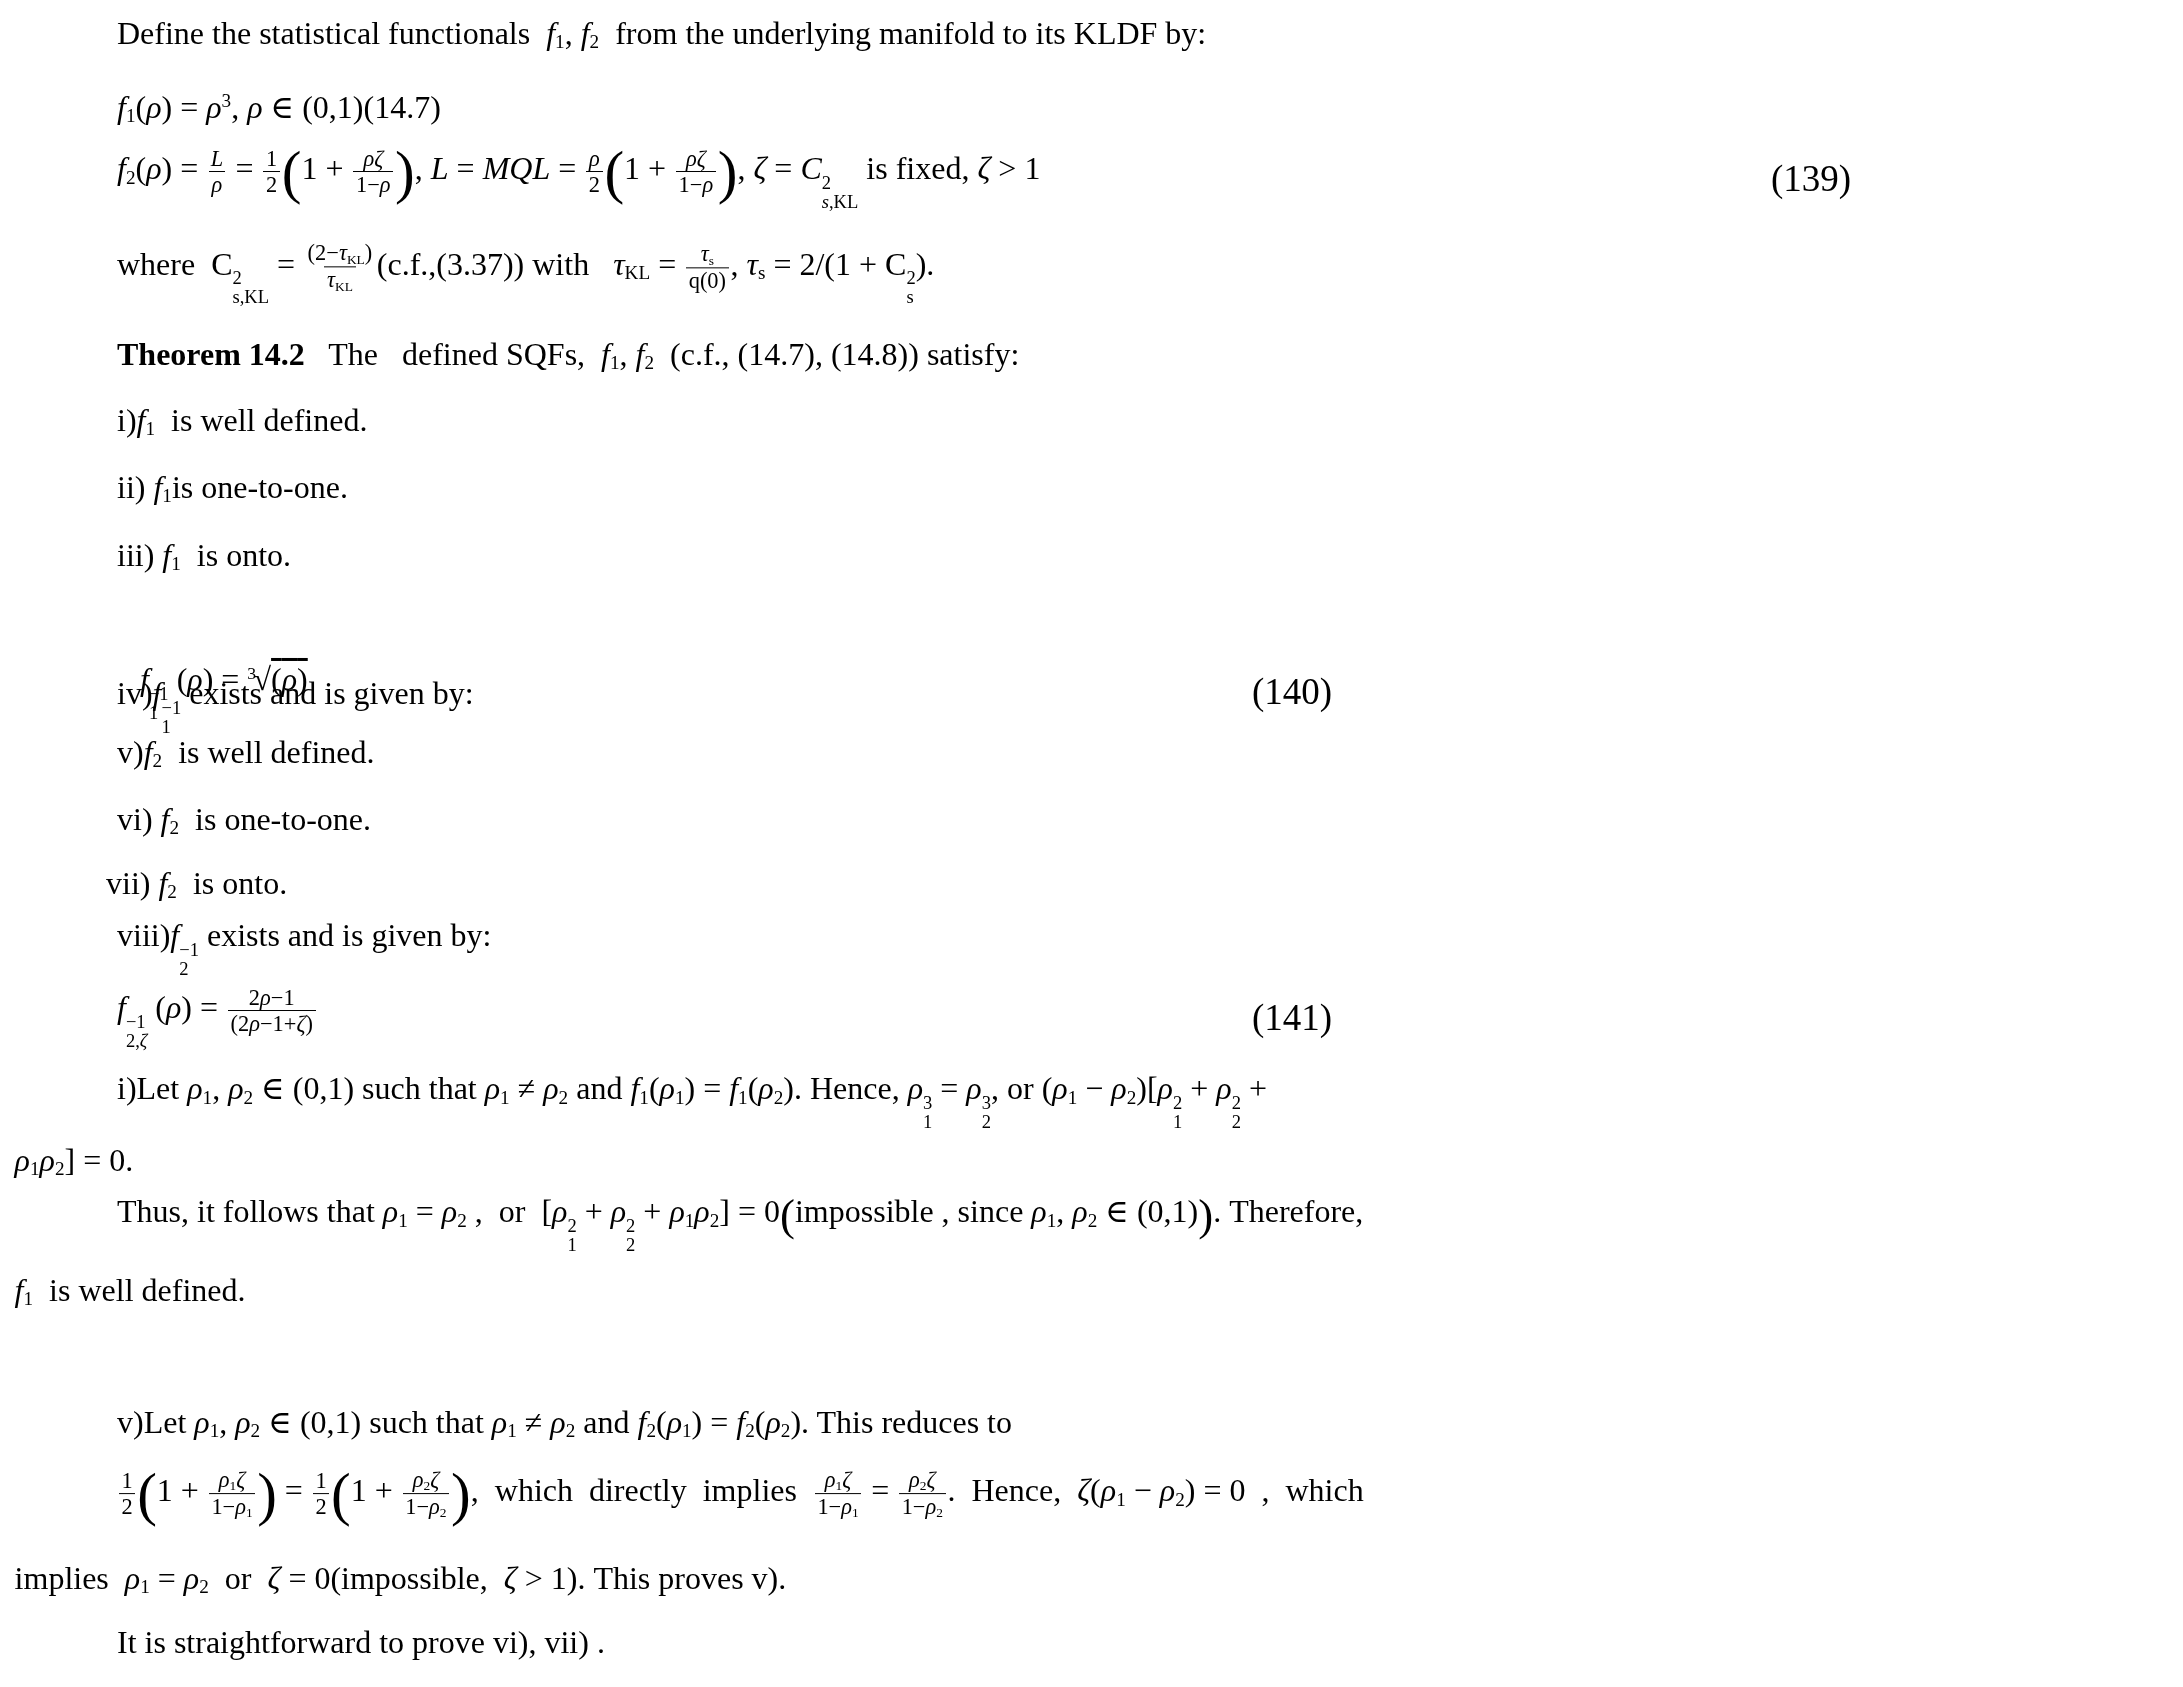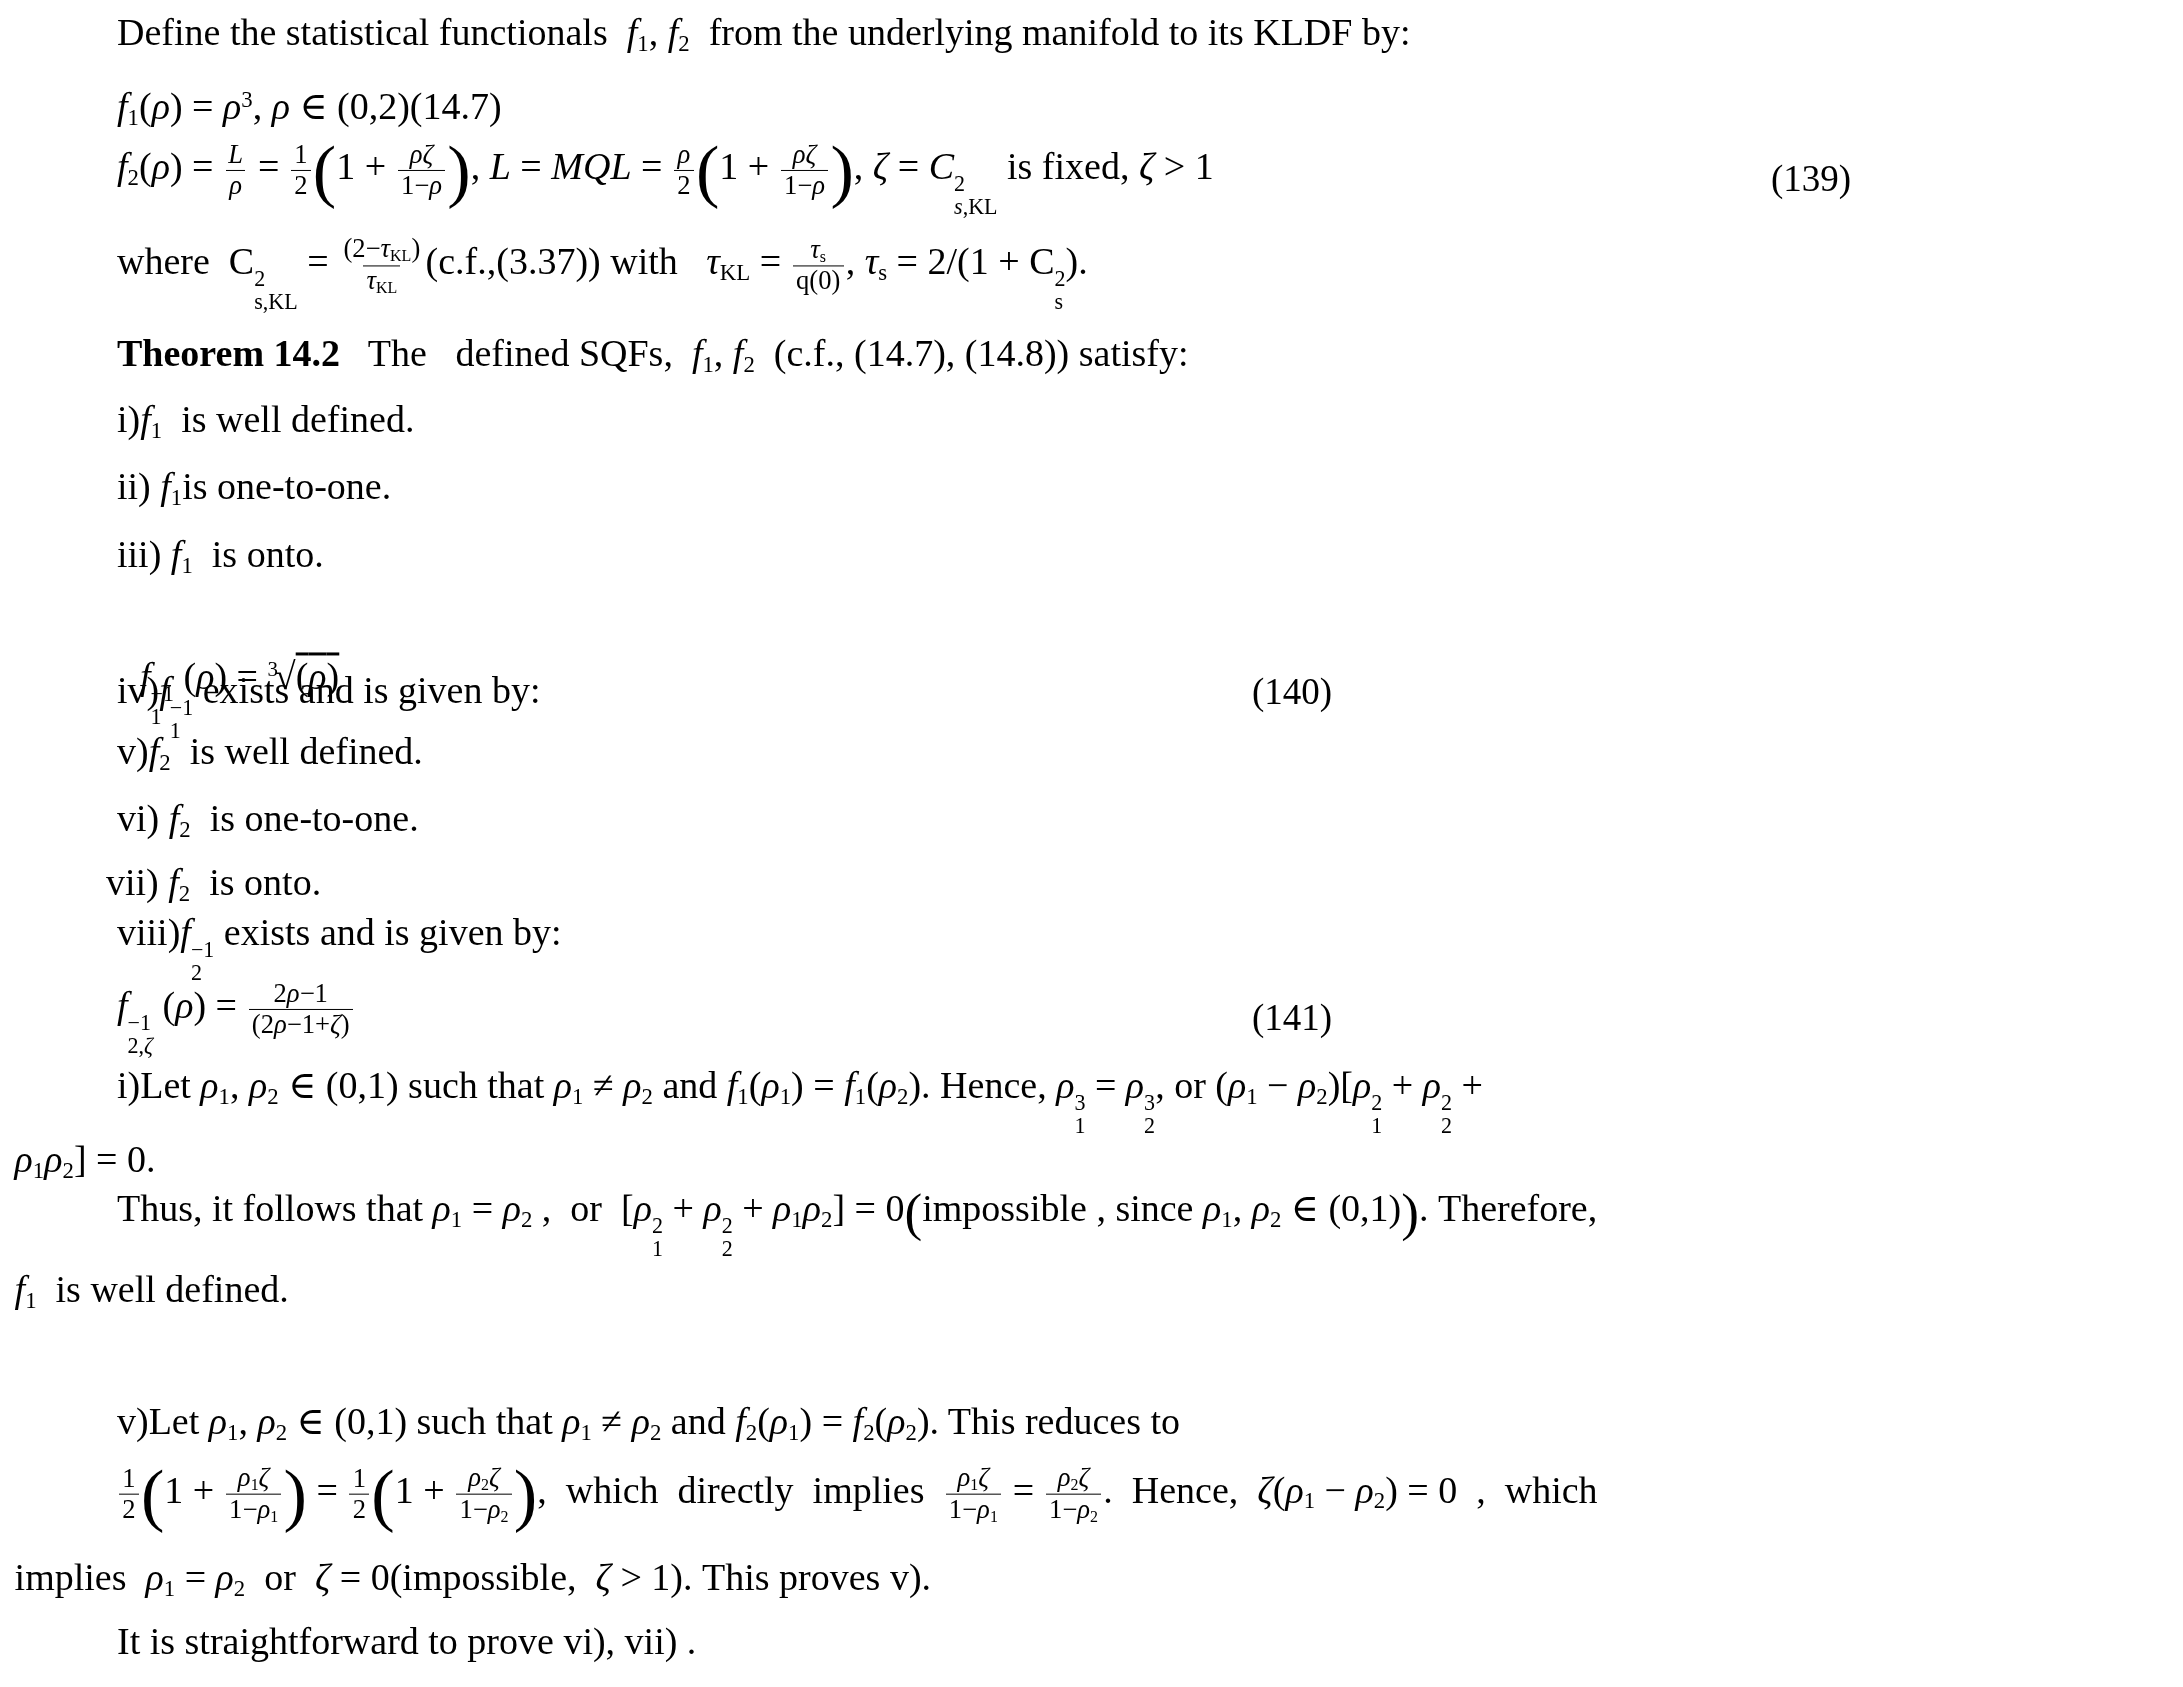--- a/index.html
+++ b/index.html
@@ -4,21 +4,21 @@
 <style>
   html,body{margin:0;padding:0;}
   body{
     width:2183px;height:1688px;background:#ffffff;color:#000000;
     font-family:"Liberation Serif","DejaVu Serif","DejaVu Sans",serif;
     overflow:hidden;position:relative;
   }
   .page{position:absolute;left:0;top:0;width:2183px;height:1688px;background:#ffffff;}
   .line{
     position:absolute;transform:translateY(-50%);
-    white-space:pre;font-size:38px;line-height:1.15;color:#000;
+    white-space:pre;font-size:32px;line-height:1.15;color:#000;
   }
   .tk-r{font-style:normal;}
   .tk-i{font-style:italic;}
   .tk-b{font-weight:bold;}
   .tsub{font-size:0.6em;vertical-align:-0.25em;}
   .tsup{font-size:0.6em;vertical-align:0.55em;}
   .ss{
     display:inline-flex;flex-direction:column;justify-content:center;
     vertical-align:-0.55em;font-size:0.58em;line-height:1.02;text-align:left;
   }
@@ -36,21 +36,21 @@
   .ridx{font-size:0.55em;vertical-align:0.6em;margin-right:-0.15em;}
   .rad{font-style:normal;}
   .rexpr{text-decoration:overline;}
   .eqnum{font-size:37px;}
 </style>
 </head>
 <body>
 
 <div class="page">
     <div class="line" style="left: 117px; top: 34px;"><span class="tk-r">Define the statistical functionals  </span><span class="tk-i">f</span><span class="tsub"><span class="tk-r">1</span></span><span class="tk-r">, </span><span class="tk-i">f</span><span class="tsub"><span class="tk-r">2</span></span><span class="tk-r">  from the underlying manifold to its KLDF by:</span></div>
-    <div class="line" style="left: 117px; top: 108px;"><span class="tk-i">f</span><span class="tsub"><span class="tk-r">1</span></span><span class="tk-r">(</span><span class="tk-i">ρ</span><span class="tk-r">) = </span><span class="tk-i">ρ</span><span class="tsup"><span class="tk-r">3</span></span><span class="tk-r">, </span><span class="tk-i">ρ</span><span class="tk-r"> ∈ (0,2)(14.7)</span></div>
+    <div class="line" style="left: 117px; top: 108px;"><span class="tk-i">f</span><span class="tsub"><span class="tk-r">1</span></span><span class="tk-r">(</span><span class="tk-i">ρ</span><span class="tk-r">) = </span><span class="tk-i">ρ</span><span class="tsup"><span class="tk-r">3</span></span><span class="tk-r">, </span><span class="tk-i">ρ</span><span class="tk-r"> ∈ (0,1)(14.7)</span></div>
     <div class="line" style="left: 117px; top: 179px;"><span class="tk-i">f</span><span class="tsub"><span class="tk-r">2</span></span><span class="tk-r">(</span><span class="tk-i">ρ</span><span class="tk-r">) = </span><span class="frac"><span class="num"><span class="tk-i">L</span></span><span class="den"><span class="tk-i">ρ</span></span></span><span class="tk-r"> = </span><span class="frac"><span class="num"><span class="tk-r">1</span></span><span class="den"><span class="tk-r">2</span></span></span><span class="bp">(</span><span class="tk-r">1 + </span><span class="frac"><span class="num"><span class="tk-i">ρζ</span></span><span class="den"><span class="tk-r">1−</span><span class="tk-i">ρ</span></span></span><span class="bp">)</span><span class="tk-r">, </span><span class="tk-i">L</span><span class="tk-r"> = </span><span class="tk-i">MQL</span><span class="tk-r"> = </span><span class="frac"><span class="num"><span class="tk-i">ρ</span></span><span class="den"><span class="tk-r">2</span></span></span><span class="bp">(</span><span class="tk-r">1 + </span><span class="frac"><span class="num"><span class="tk-i">ρζ</span></span><span class="den"><span class="tk-r">1−</span><span class="tk-i">ρ</span></span></span><span class="bp">)</span><span class="tk-r">, </span><span class="tk-i">ζ</span><span class="tk-r"> = </span><span class="tk-i">C</span><span class="ss"><span class="ss-sup"><span class="tk-r">2</span></span><span class="ss-sub"><span class="tk-i">s</span><span class="tk-r">,KL</span></span></span><span class="tk-r"> is fixed, </span><span class="tk-i">ζ</span><span class="tk-r"> &gt; 1</span></div>
     <div class="line eqnum" style="left: 1771px; top: 179px;">(139)</div>
     <div class="line" style="left: 117px; top: 274px;"><span class="tk-r">where  </span><span class="tk-r">C</span><span class="ss"><span class="ss-sup"><span class="tk-r">2</span></span><span class="ss-sub"><span class="tk-r">s,KL</span></span></span><span class="tk-r"> = </span><span class="frac"><span class="num"><span class="tk-r">(2−</span><span class="tk-i">τ</span><span class="tsub"><span class="tk-r">KL</span></span><span class="tk-r">)</span></span><span class="den"><span class="tk-i">τ</span><span class="tsub"><span class="tk-r">KL</span></span></span></span><span class="tk-r">(c.f.,(3.37)) with   </span><span class="tk-i">τ</span><span class="tsub"><span class="tk-r">KL</span></span><span class="tk-r"> = </span><span class="frac"><span class="num"><span class="tk-i">τ</span><span class="tsub"><span class="tk-r">s</span></span></span><span class="den"><span class="tk-r">q(0)</span></span></span><span class="tk-r">, </span><span class="tk-i">τ</span><span class="tsub"><span class="tk-r">s</span></span><span class="tk-r"> = 2/(1 + </span><span class="tk-r">C</span><span class="ss"><span class="ss-sup"><span class="tk-r">2</span></span><span class="ss-sub"><span class="tk-r">s</span></span></span><span class="tk-r">).</span></div>
     <div class="line" style="left: 117px; top: 355px;"><span class="tk-b">Theorem 14.2</span><span class="tk-r">   The   defined SQFs,  </span><span class="tk-i">f</span><span class="tsub"><span class="tk-r">1</span></span><span class="tk-r">, </span><span class="tk-i">f</span><span class="tsub"><span class="tk-r">2</span></span><span class="tk-r">  (c.f., (14.7), (14.8)) satisfy:</span></div>
     <div class="line" style="left: 117px; top: 421px;"><span class="tk-r">i)</span><span class="tk-i">f</span><span class="tsub"><span class="tk-r">1</span></span><span class="tk-r">  is well defined.</span></div>
     <div class="line" style="left: 117px; top: 488px;"><span class="tk-r">ii) </span><span class="tk-i">f</span><span class="tsub"><span class="tk-r">1</span></span><span class="tk-r">is one-to-one.</span></div>
     <div class="line" style="left: 117px; top: 556px;"><span class="tk-r">iii) </span><span class="tk-i">f</span><span class="tsub"><span class="tk-r">1</span></span><span class="tk-r">  is onto.</span></div>
     <div class="line" style="left: 117px; top: 658px; margin-top: 48px;"><span class="tk-r">iv)</span><span class="tk-i">f</span><span class="ss"><span class="ss-sup"><span class="tk-r">−1</span></span><span class="ss-sub"><span class="tk-r">1</span></span></span><span class="tk-r"> exists and is given by:</span></div>
     <div class="line" style="left: 140px; top: 692px;"><span class="tk-i">f</span><span class="ss"><span class="ss-sup"><span class="tk-r">−1</span></span><span class="ss-sub"><span class="tk-r">1</span></span></span><span class="tk-r"> (</span><span class="tk-i">ρ</span><span class="tk-r">) = </span><span class="root"><span class="ridx">3</span><span class="rad">√</span><span class="rexpr"><span class="tk-r">(</span><span class="tk-i">ρ</span><span class="tk-r">)</span></span></span></div>
     <div class="line eqnum" style="left: 1252px; top: 692px;">(140)</div>

